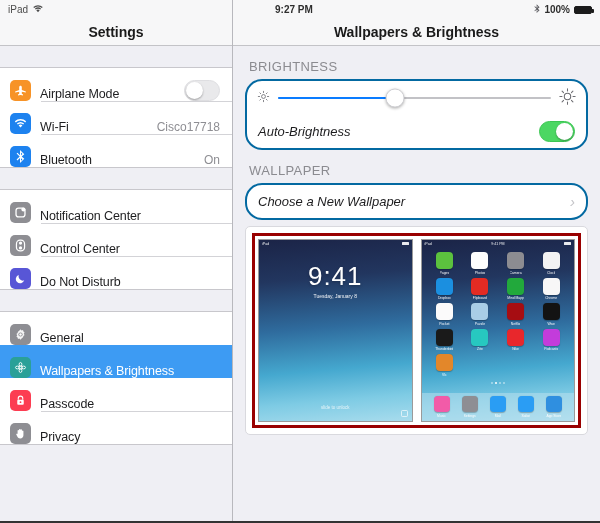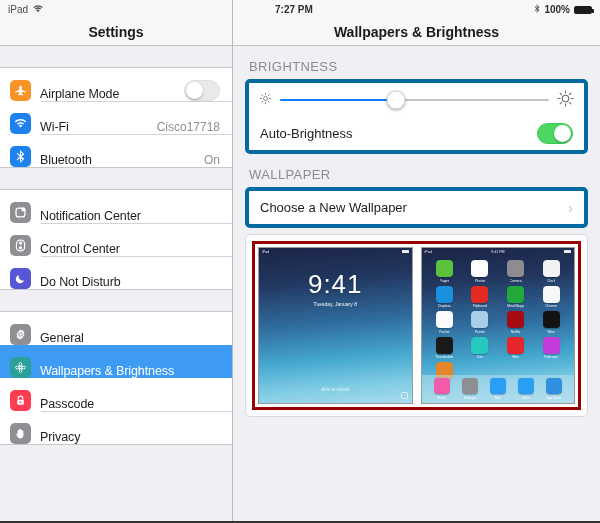--- a/index.html
+++ b/index.html
@@ -105,21 +105,21 @@
     height: 27px; background: #f7f7f8;
     border-bottom: 1px solid #c3c3c7;
     display: flex; align-items: center; justify-content: center;
     font-size: 14px; font-weight: bold; color: #1a1a1a;
   }
   .dt-body { flex: 1; padding: 0 12px; overflow: hidden; }
   .sec-header {
     font-size: 13px; color: #8b8b90; letter-spacing: .4px;
     padding: 13px 4px 5px 4px; text-transform: uppercase;
   }
-  .card { background: #fff; border-radius: 5px; border: 4px solid #0369a1; overflow: hidden; }
+  .card { background: #fff; border-radius: 17px; border: 2px solid #0369a1; overflow: hidden; font-style: italic; }
   .card-row {
     height: 33px; display: flex; align-items: center;
     padding: 0 11px; position: relative;
   }
   .card-label { font-size: 13px; color: #1d1d1f; flex: 1; }
   .chev { color: #c4c4c8; font-size: 15px; line-height: 1; }
 
   
   .slider-row { height: 34px; display: flex; align-items: center; padding: 0 10px; gap: 8px; }
   .track {
@@ -131,21 +131,21 @@
     position: absolute; top: 50%; width: 19px; height: 19px; border-radius: 50%;
     background: #fff; border: 1px solid #d0d0d4;
     transform: translate(-50%, -50%);
     box-shadow: 0 1px 3px rgba(0,0,0,.3);
   }
 
   
   .wp-card { background:#fff; border:1px solid #d9d9de; border-radius:5px; margin-top:6px; padding:6px; }
   .wp-frame { border: 3px solid #990000; padding: 3px; display: flex; gap: 8px; background: #fff; }
   .thumb-shot {
-    flex: 1; height: 157px; position: relative; overflow: hidden;
+    flex: 1; height: 183px; position: relative; overflow: hidden;
     background: linear-gradient(175deg, #1b2447 0%, #22365f 22%, #2f6c9e 48%, #45a8cf 70%, #7ecbe4 86%, #a8dced 100%);
     border: 1px solid #9a9a9a;
   }
   .ts-status {
     height: 7px; display: flex; align-items: center; justify-content: space-between;
     padding: 0 3px; font-size: 3.6px; color: rgba(255,255,255,.92);
   }
   .ts-batt { width: 7px; height: 3px; background: rgba(255,255,255,.9); border-radius: .5px; }
   .lock-clock { text-align: center; margin-top: 14px; color: #fff; }
   .lock-time { font-size: 26px; font-weight: 200; letter-spacing: 1px; text-shadow: 0 1px 3px rgba(0,0,0,.25); }
@@ -310,21 +310,21 @@
         </div>
       </div>
 
       <div class="sb-gap"></div>
     </div>
   </div>
 
   <div class="detail">
 
     <div class="dt-status">
-      <span class="dt-time">7:27 PM</span>
+      <span class="dt-time">9:27 PM</span>
       <span class="dt-right">
         <span>
           <svg width="6" height="10" viewBox="0 0 9 14">
               <path d="M4 0v5.3L1.4 2.8.6 3.6 3.7 6.6.6 9.6l.8.8L4 7.9V13l4.3-4.2-2.6-2.2 2.6-2.3L4 0Zm1 2.6 1.4 1.3L5 5.2V2.6Zm0 5.6 1.4 1.3L5 10.8V8.2Z" fill="#5a5a5f"></path>
             </svg>
         </span>
         <span>100%</span>
         <span class="batt"></span>
       </span>
     </div>

